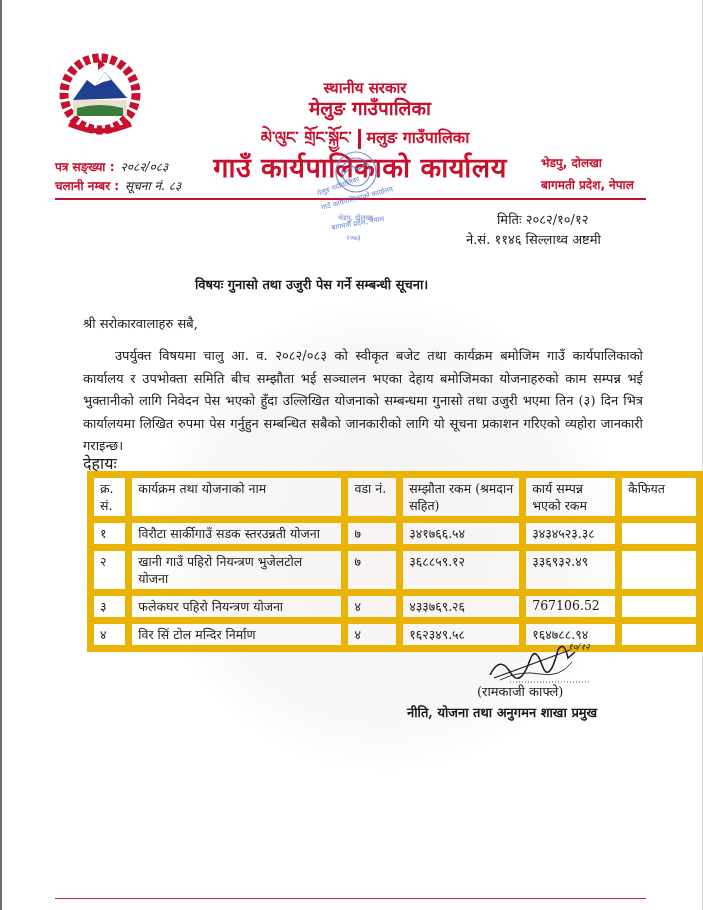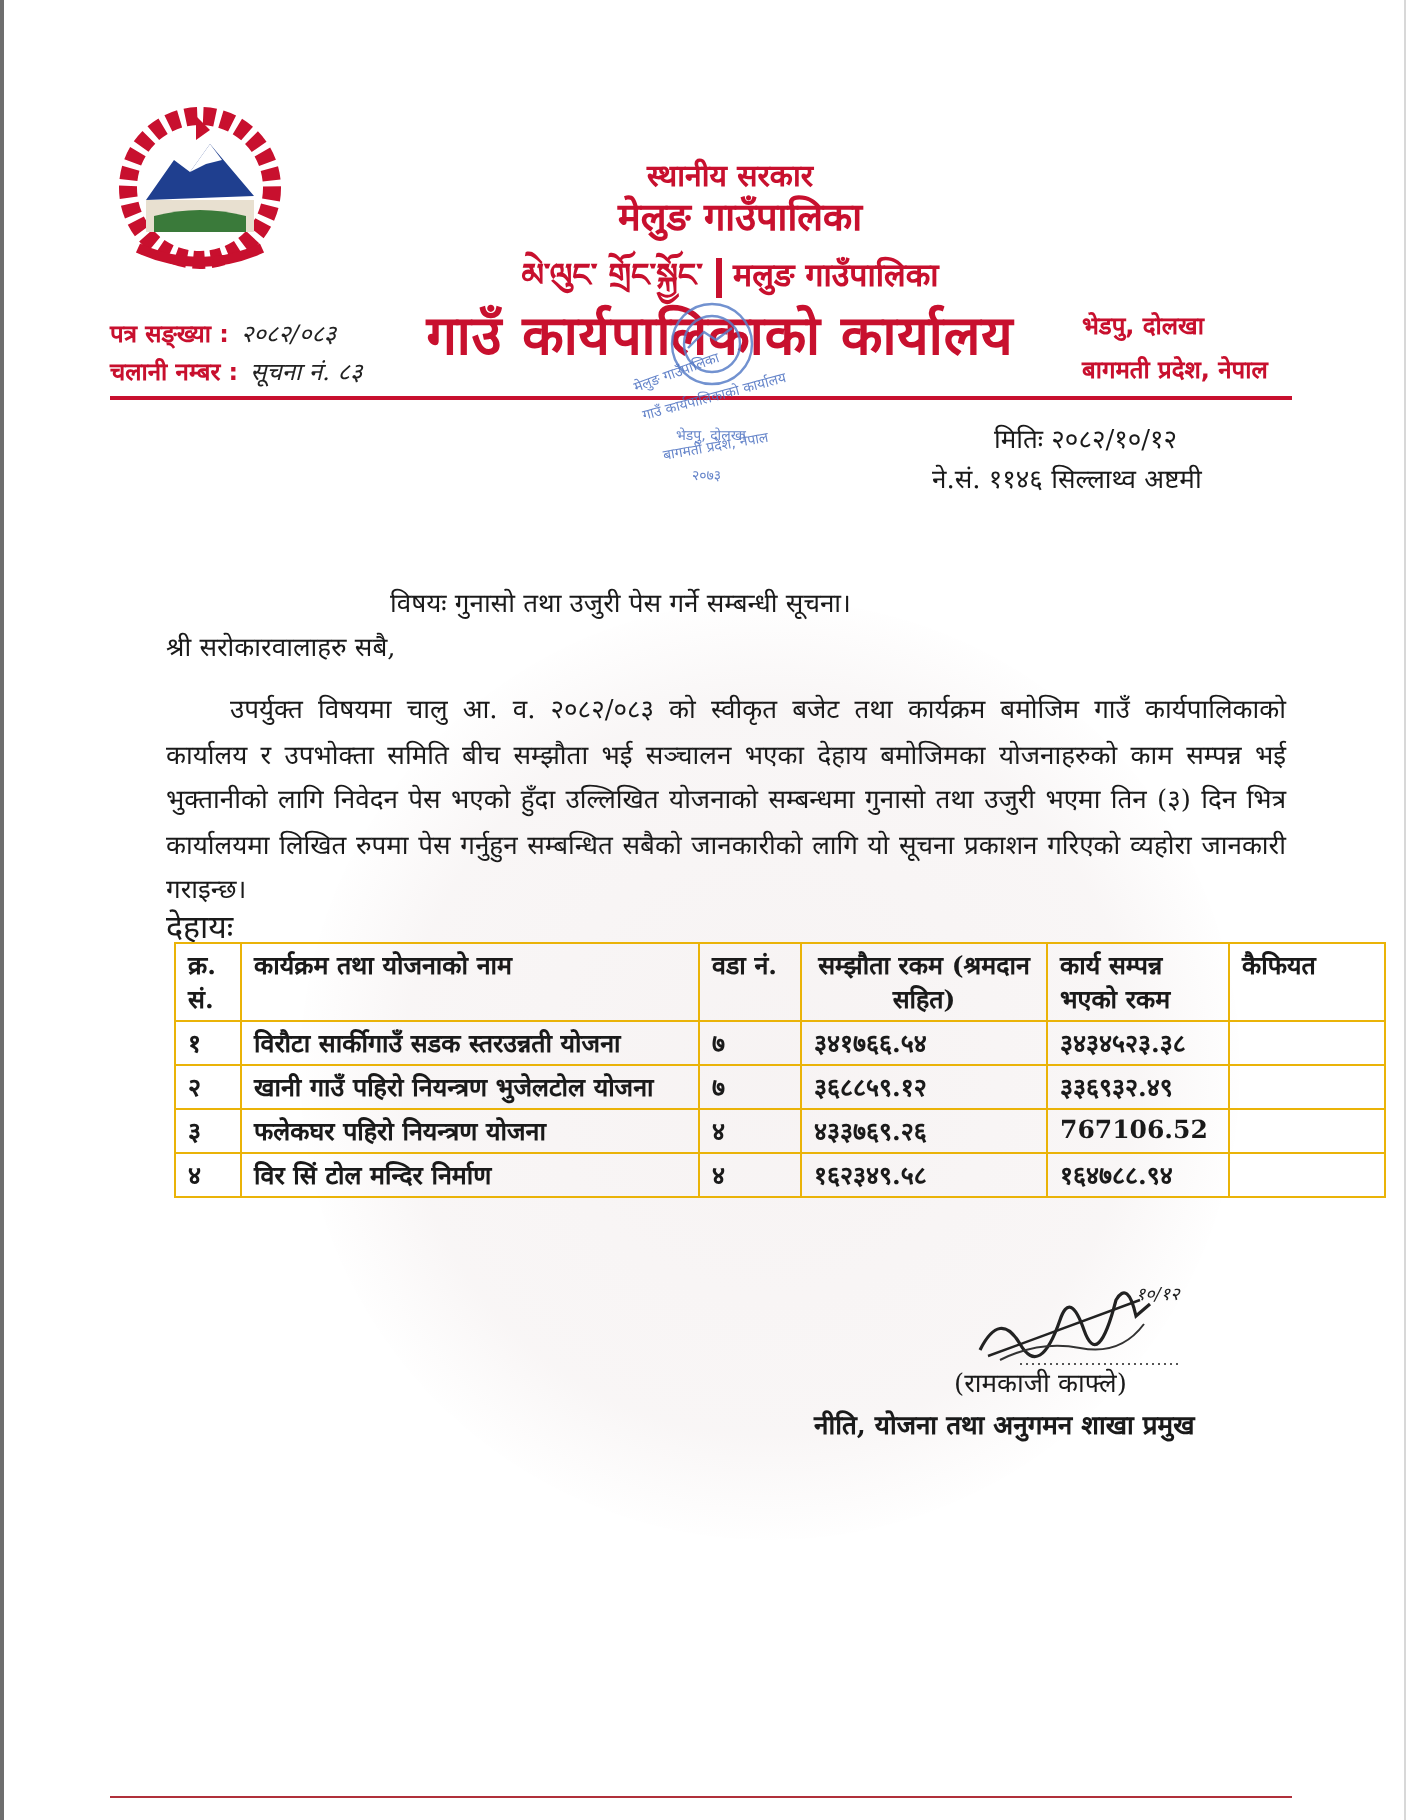--- a/index.html
+++ b/index.html
@@ -18,28 +18,28 @@
   .ml1{top:158px;} .ml2{top:177px;}
   .hand{font-family:"DejaVu Serif",serif;font-style:italic;color:#222;font-weight:normal;font-size:12px;margin-left:6px;}
   .meta-right{position:absolute;right:58px;font-family:"DejaVu Sans",sans-serif;font-size:12px;color:#c8102e;font-weight:bold;text-align:left;}
   .mr1{top:154px;left:541px;} .mr2{top:176px;left:541px;}
   .redline{position:absolute;left:55px;width:591px;height:2px;background:#c8102e;}
   .rl1{top:198px;}
   .rl2{top:898px;height:1px;background:#b0303a;}
   .seal{position:absolute;left:298px;top:148px;width:110px;height:100px;}
   .date{position:absolute;left:497px;top:210px;font-size:13px;}
   .nsdate{position:absolute;left:466px;top:230px;font-size:13px;}
-  .subject{position:absolute;left:195px;top:292px;font-size:13px;}
+  .subject{position:absolute;left:195px;top:275px;font-size:13px;font-weight:bold;}
   .salute{position:absolute;left:83px;top:314px;font-size:13px;}
   .body-text{position:absolute;left:83px;top:345px;width:560px;font-size:13px;line-height:22.5px;text-align:justify;text-indent:32px;}
   .dehay{position:absolute;left:83px;top:452px;font-size:16px;}
   table.tbl{position:absolute;left:87px;top:471px;border-collapse:collapse;font-size:12.5px;}
-  .tbl td{border:1px solid #eab308;padding:2px 6px;vertical-align:top;height:17px;font-weight:bold;}
+  .tbl td{border:7px solid #eab308;padding:2px 6px;vertical-align:top;height:17px;}
   .tbl tr.head td{height:34px;line-height:17px;}
-  .c1{width:20px;} .c2{width:216px;} .c3{width:38px;} .c4{width:110px;text-align:center;} .c5{width:78px;} .c6{width:65px;}
+  .c1{width:20px;} .c2{width:216px;} .c3{width:38px;} .c4{width:110px;} .c5{width:78px;} .c6{width:65px;}
   .sig{position:absolute;left:480px;top:630px;width:120px;height:60px;}
   .signame{position:absolute;left:477px;top:682px;font-size:13px;}
   .sigtitle{position:absolute;left:407px;top:703px;font-size:13px;font-weight:bold;}
 </style>
 </head>
 <body>
 
 <div class="page-edge"></div>
 <div class="page-edge-r"></div>
 <div class="watermark"></div>

